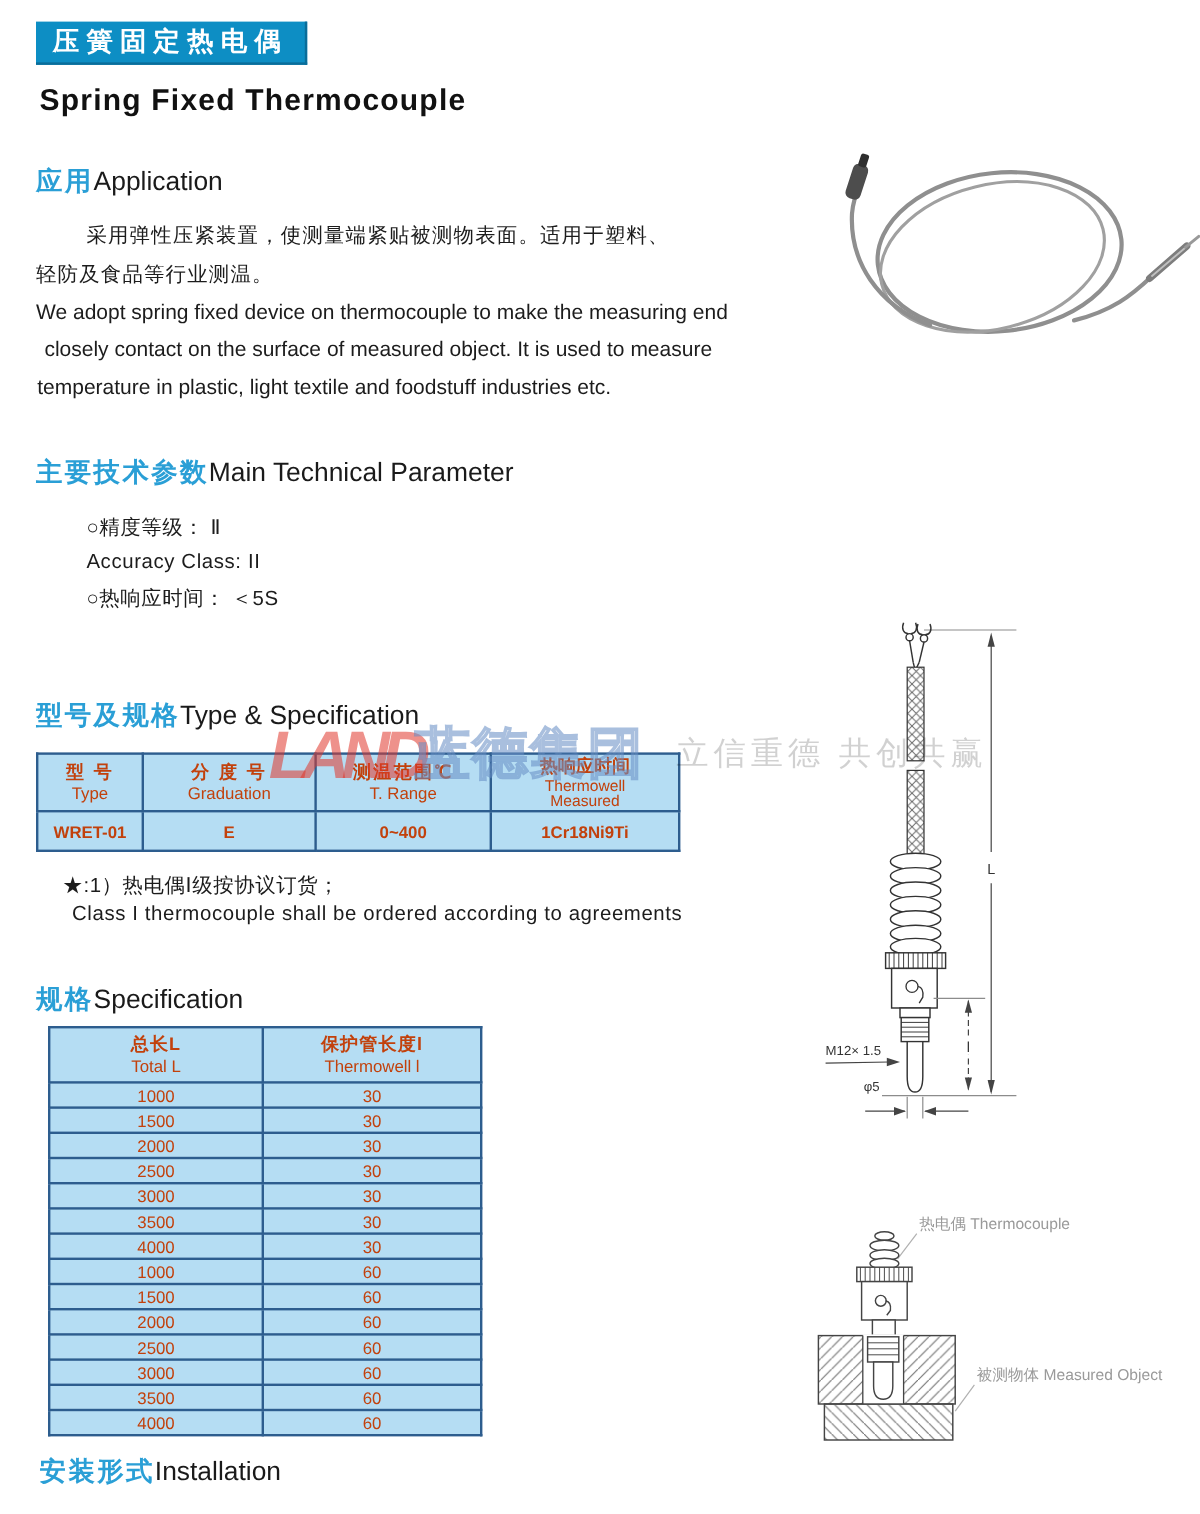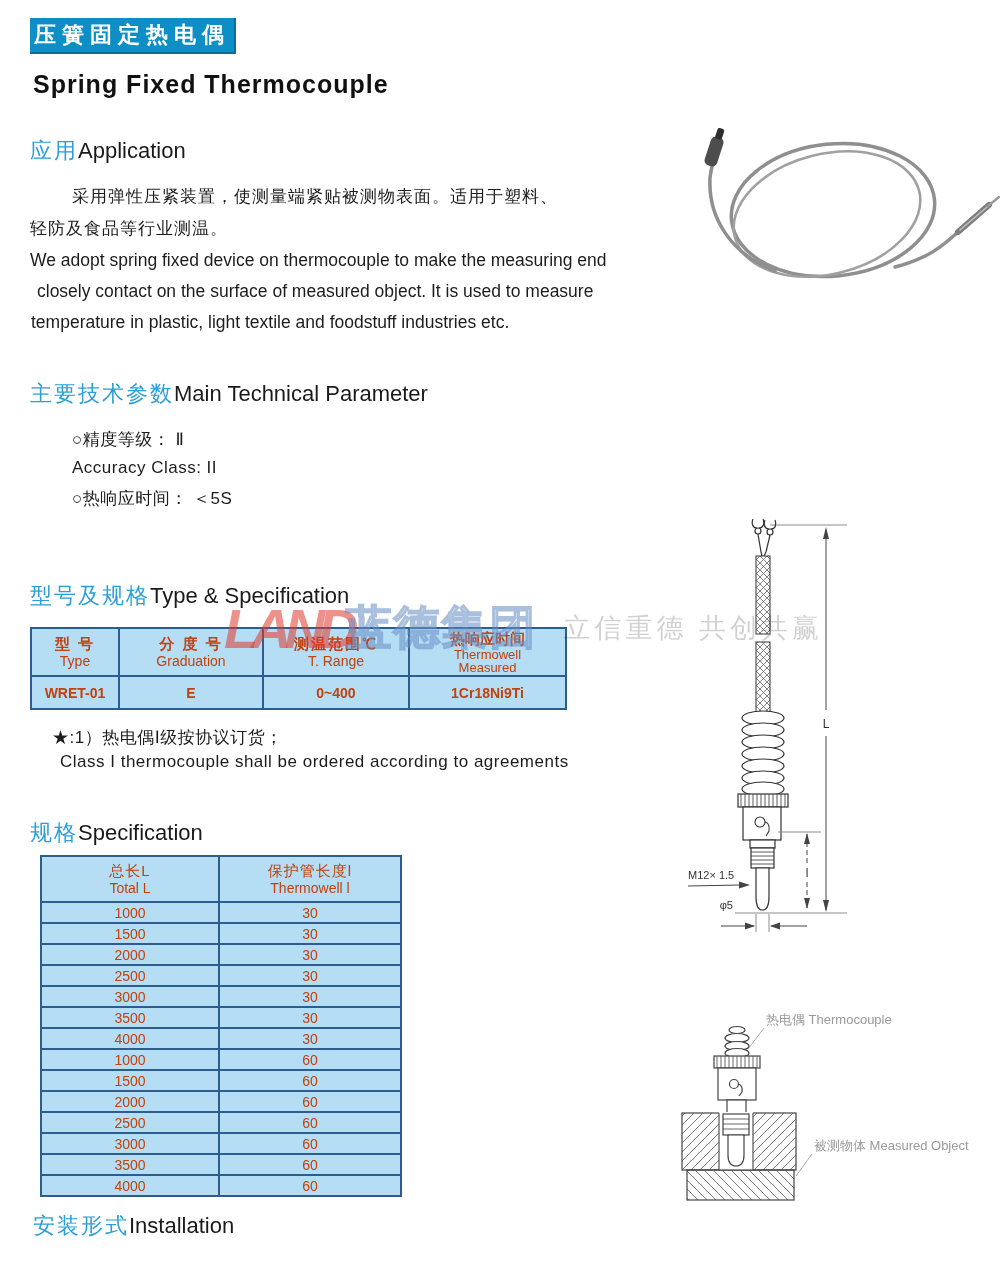--- a/index.html
+++ b/index.html
@@ -1,47 +1,47 @@
 <!DOCTYPE html>
 <html><head>
 <meta charset="utf-8">
 <style>
   html,body{margin:0;padding:0;background:#fff;}
   .page{position:relative;width:1000px;height:1262px;background:#fff;overflow:hidden;
         font-family:"Liberation Sans",sans-serif;color:#1c1c1c;}
   .abs{position:absolute;}
 
   
-  .header-bar{left:30px;top:18px;height:34px;line-height:34px;padding:0 4px;
+  .header-bar{left:30px;top:18px;height:34px;line-height:34px;padding:0 14px;
     background:#0d8ec4;color:#fff;font-size:22px;font-weight:bold;letter-spacing:6px;
     border-right:2px solid #0a6d99;border-bottom:2px solid #0a6d99;}
   .doc-title{left:33px;top:70px;font-size:25px;font-weight:bold;letter-spacing:1px;color:#111;}
 
   
   .sec-head{font-size:22px;white-space:nowrap;}
-  .sec-head .zh{color:#2a9fd6;letter-spacing:2px;font-weight:400;}
+  .sec-head .zh{color:#2a9fd6;letter-spacing:2px;font-weight:700;}
   .sec-head .en{color:#1a1a1a;font-weight:500;}
 
   .zh-para{font-size:17px;letter-spacing:1px;}
   .en-para{font-size:17.5px;}
   .param-line{font-size:17px;letter-spacing:0.5px;}
 
   
   table{border-collapse:collapse;table-layout:fixed;}
   .t1 th,.t1 td,.t2 th,.t2 td{border:2px solid #2d5d8e;background:#b5ddf3;
     text-align:center;vertical-align:middle;padding:0;color:#c2410c;}
   .t1{width:535px;}
   .t1 th{height:46px;}
   .t1 td{height:31px;font-size:14px;font-weight:bold;}
   .t1 .zh{font-size:15px;font-weight:bold;letter-spacing:2px;line-height:18px;}
   .t1 .en{font-size:14px;font-weight:normal;line-height:16px;}
   .t1 .en.tight{font-size:13px;line-height:13px;}
   .t2{width:360px;}
   .t2 th{height:44px;}
-  .t2 .zh{font-size:15px;font-weight:normal;letter-spacing:1px;line-height:18px;text-align:center;}
+  .t2 .zh{font-size:15px;font-weight:bold;letter-spacing:1px;line-height:18px;text-align:center;}
   .t2 .en{font-size:14px;font-weight:normal;line-height:16px;text-align:center;}
   .t2 td{height:19px;font-size:14px;line-height:14px;}
 
   .note-line{font-size:17px;letter-spacing:0.5px;margin-left:12px;}
 
   
   .watermark{left:224px;top:594px;height:68px;display:flex;align-items:center;
     white-space:nowrap;pointer-events:none;z-index:6;}
   .wm-logo{font-size:56px;font-weight:bold;font-style:italic;letter-spacing:-7px;
     color:rgba(224,55,44,0.55);}

